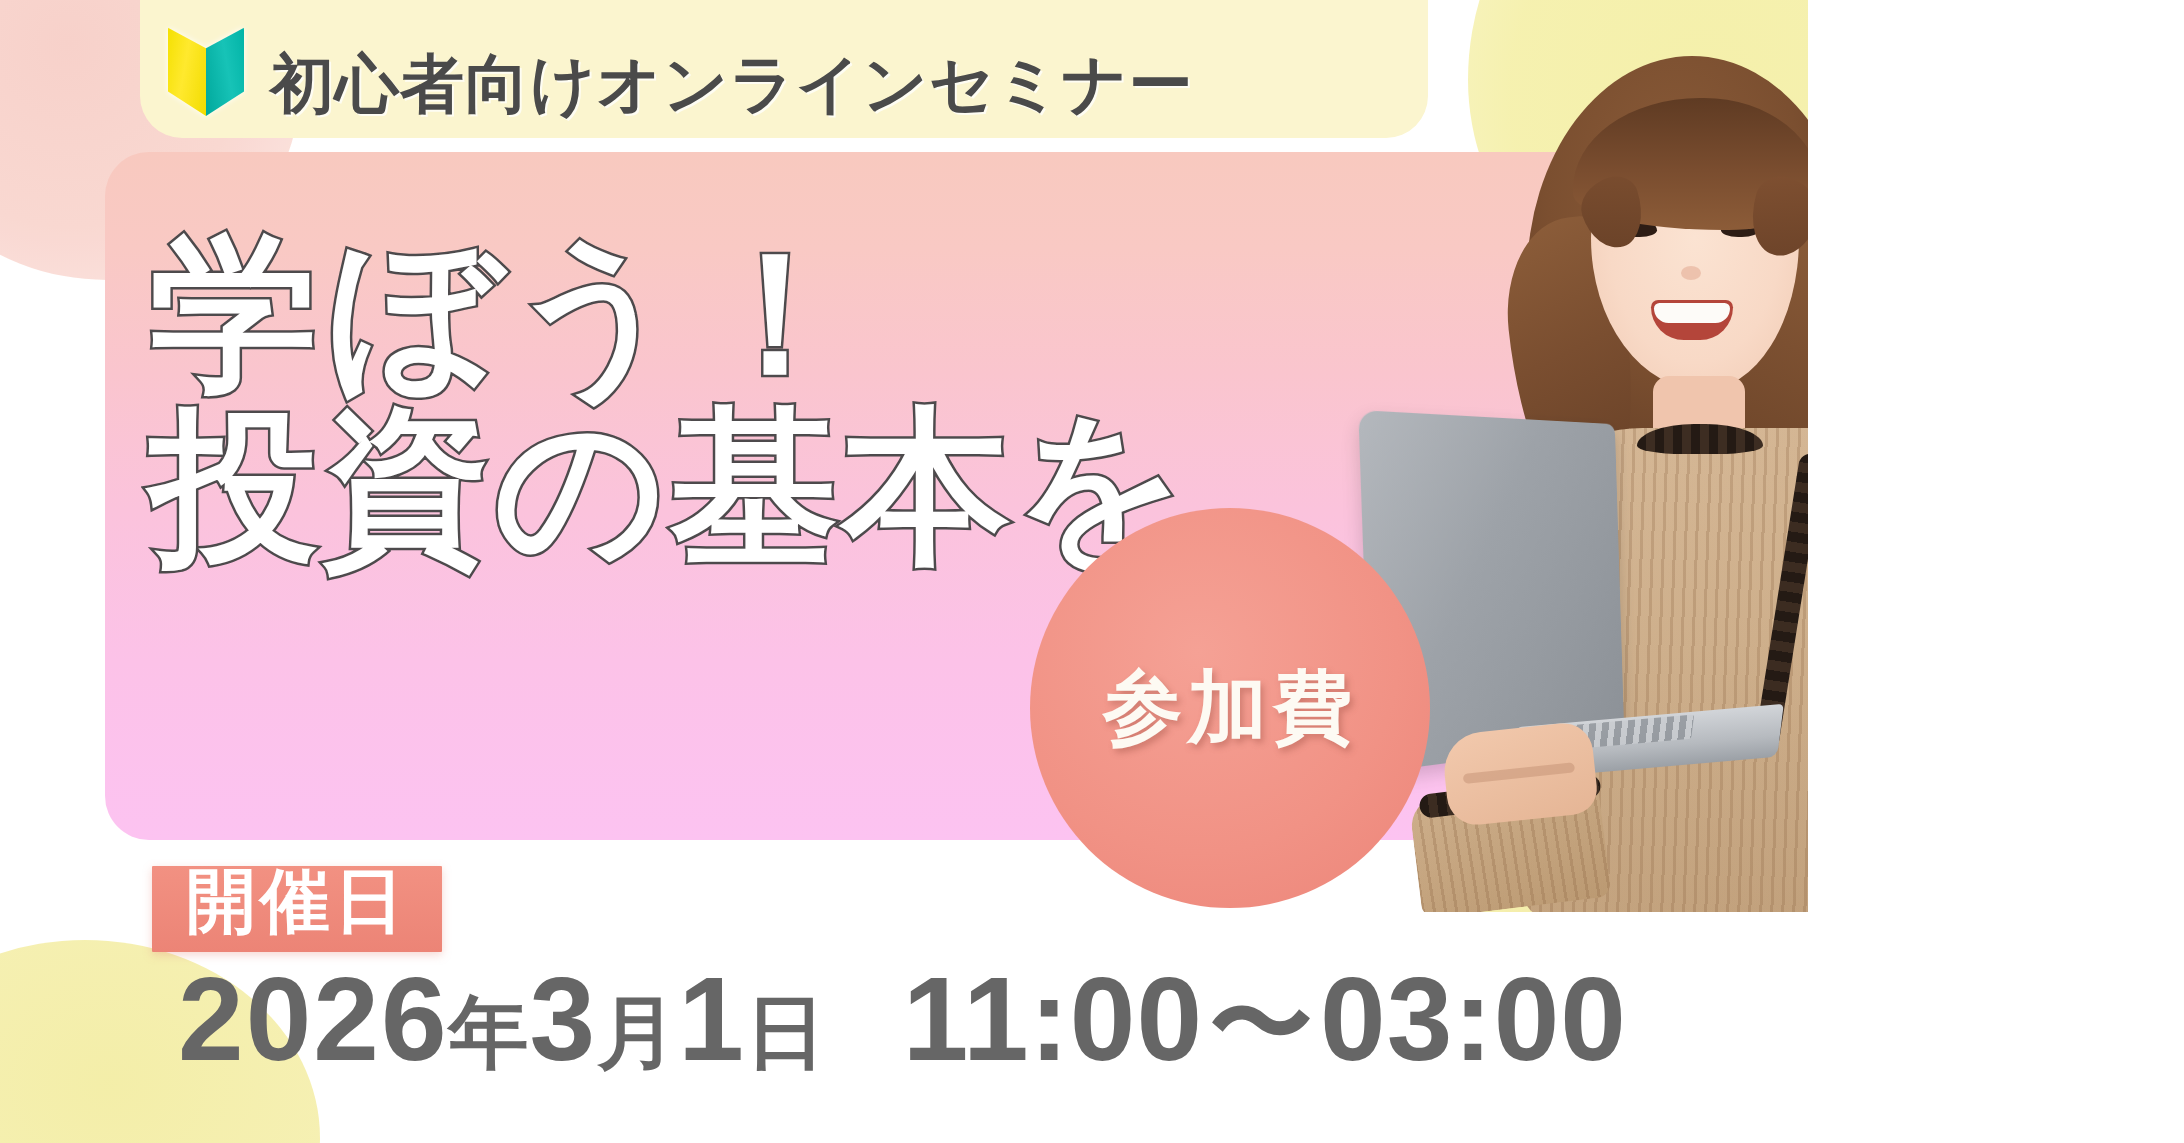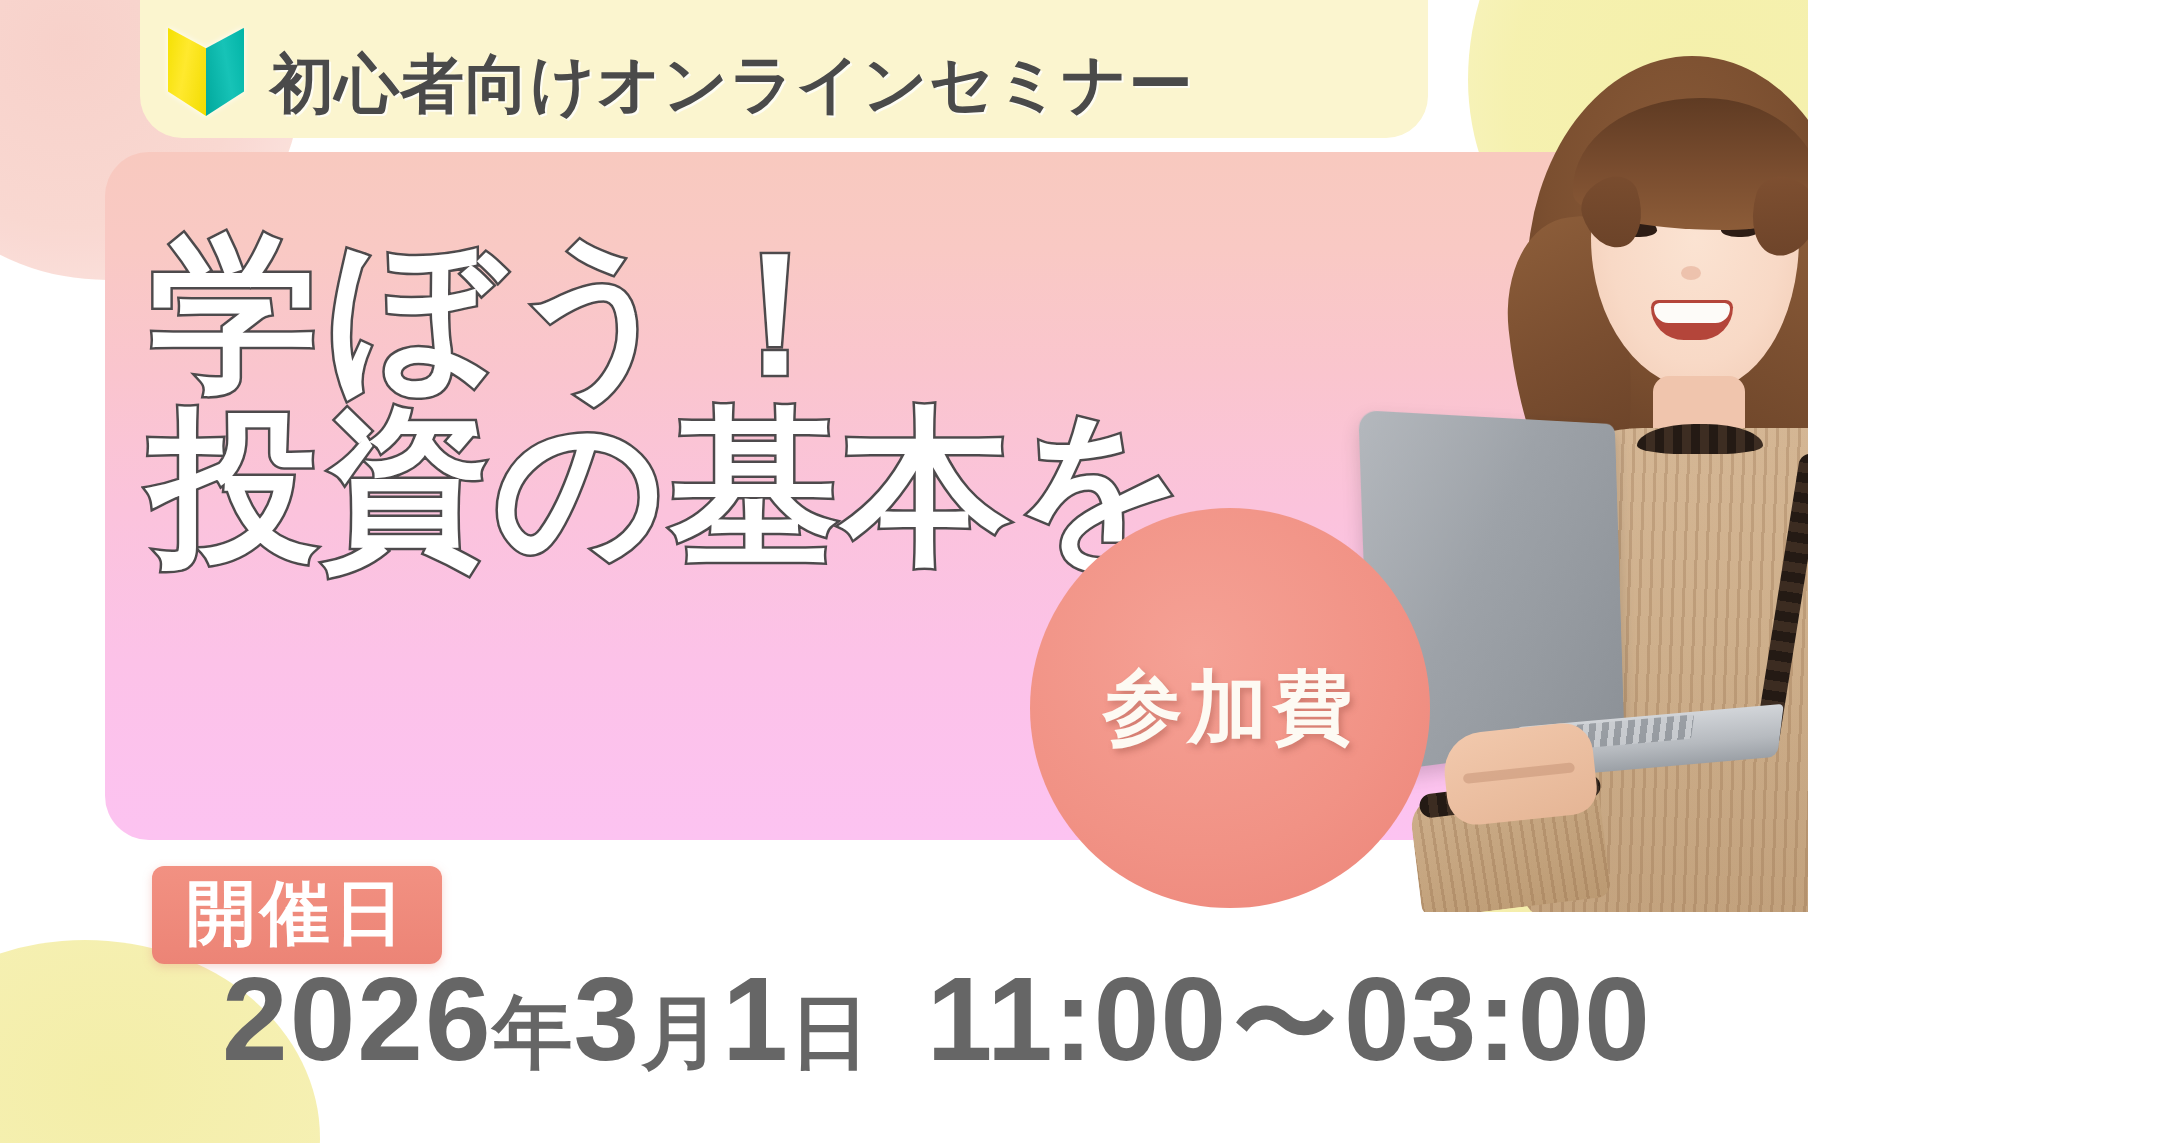--- a/index.html
+++ b/index.html
@@ -459,41 +459,40 @@
     letter-spacing: 5px;
     line-height: 1;
     text-shadow: 3px 4px 6px rgba(160,80,70,.42);
   }
 
   
   .date-badge {
     position: absolute;
     left: 152px;
     top: 866px;
-    padding: 12px 34px 16px;
+    padding: 0 34px 16px;
     background: linear-gradient(180deg, #f29182 0%, #ec8476 100%);
-    border-radius: 12px;
+    border-radius: 1px;
     color: #ffffff;
     font-size: 70px;
     font-weight: 700;
     letter-spacing: 4px;
     line-height: 1;
     box-shadow: 0 3px 10px rgba(230,140,125,.35);
   }
 
   .date-row {
     position: absolute;
     left: 178px;
     top: 960px;
     display: flex;
     align-items: baseline;
-    gap: 56px;
+    gap: 76px;
     color: #666666;
     white-space: nowrap;
-    margin-left: 44px;
   }
   .date-text, .time-text {
     display: flex;
     align-items: baseline;
     font-weight: 700;
     line-height: 1;
   }
   .num-big { font-size: 118px; letter-spacing: 2px; }
   .kanji-sm { font-size: 80px; letter-spacing: 1px; }
   .time-text { font-size: 118px; letter-spacing: 1px; }

